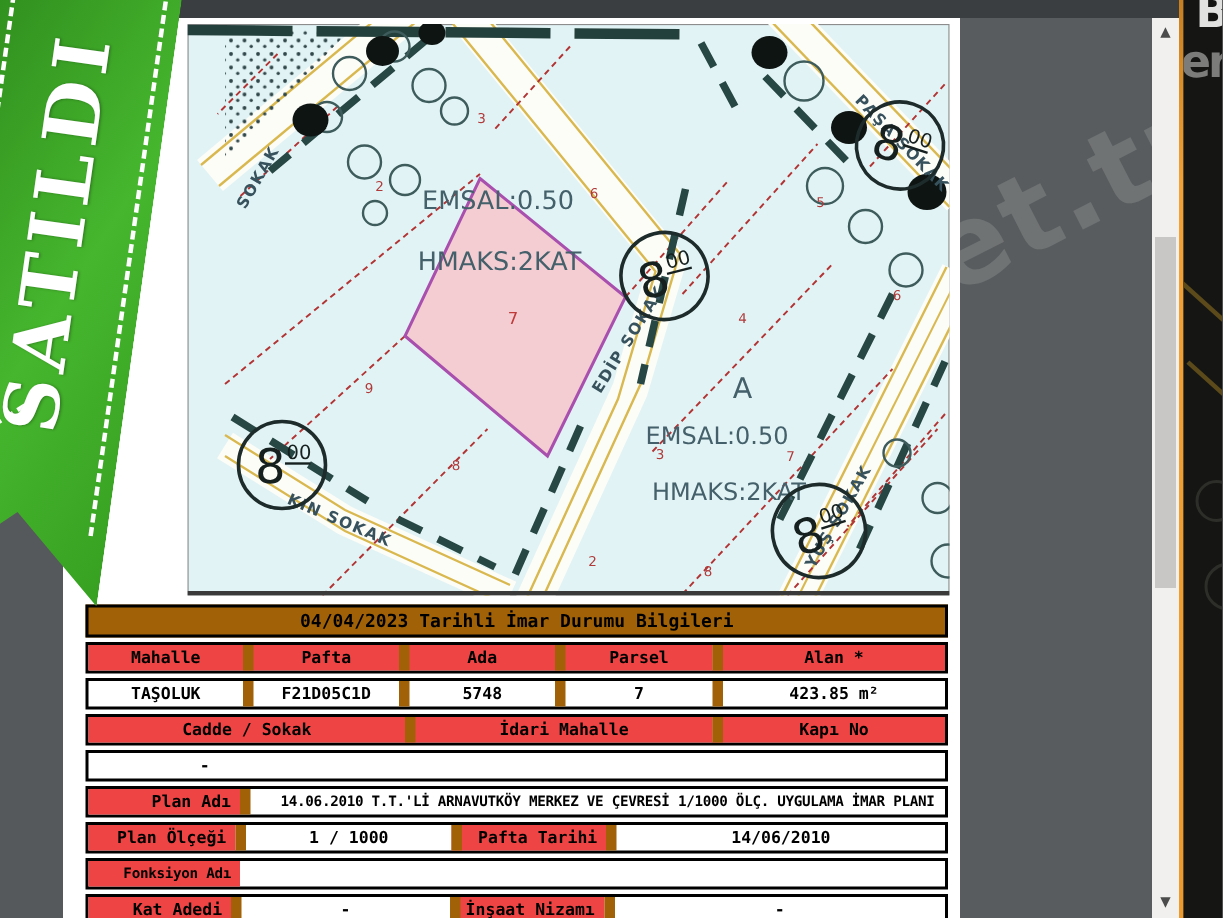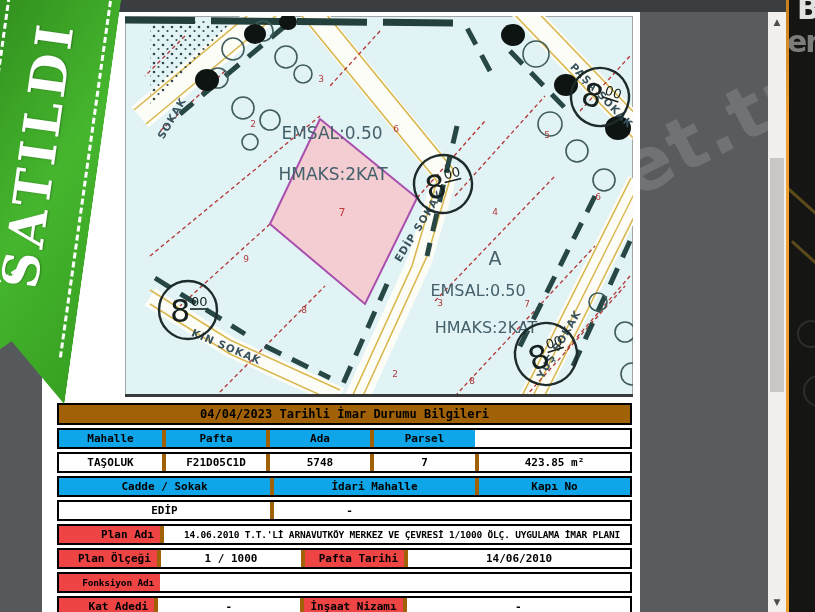--- a/index.html
+++ b/index.html
@@ -42,23 +42,23 @@
   .rp-c2{left:14px;top:375px;width:28px;height:28px;}
   .rp-l1,.rp-l2{position:absolute;width:54px;height:3px;background:#5c4a1a;transform:rotate(42deg);}
   .rp-l1{left:-8px;top:205px}.rp-l2{left:-4px;top:258px}
   
   .imar-table{position:absolute;left:15px;top:391px;width:575px;
               font-family:"DejaVu Sans Mono",monospace;font-weight:bold;font-size:11px;color:#000;}
   .t-title{border:2px solid #000;background:#a16207;height:18px;line-height:18px;text-align:center;
            font-size:12px;margin-bottom:3px;}
   .t-sec{border:2px solid #000;display:flex;background:#fff;margin-bottom:3px;}
   .cell{height:17px;display:flex;align-items:center;justify-content:center;box-sizing:border-box;
-        border-left:4px solid #a16207;white-space:nowrap;overflow:visible;}
+        border-left:7px solid #a16207;white-space:nowrap;overflow:visible;}
   .cell:first-child{border-left:none;}
-  .hdr{background:#0ea5e9;}
+  .hdr{background:#ef4444;}
   .lbl{background:#ef4444;justify-content:flex-end;padding-right:6px;padding-left:19px;}
   .val-l{justify-content:flex-start;padding-left:20px;}
   .small{font-size:9.5px;letter-spacing:-0.2px;}
   .w103{width:103px}.w104{width:104px}.w105{width:105px}.w155{width:155px}
   .w205{width:205px}.w211{width:211px}
   .w101{width:101px}.w157{width:157px}.w210{width:246px}
   .grow{flex:1}
 </style>
 </head>
 <body>
@@ -219,36 +219,36 @@
     </svg>
 
     <div class="imar-table">
       <div class="t-title">04/04/2023 Tarihli İmar Durumu Bilgileri</div>
 
       <div class="t-sec">
         <div class="cell hdr w103">Mahalle</div>
         <div class="cell hdr w104">Pafta</div>
         <div class="cell hdr w104">Ada</div>
         <div class="cell hdr w105">Parsel</div>
+        <div class="cell hdr w155">Alan *</div>
       </div>
       <div class="t-sec">
         <div class="cell w103">TAŞOLUK</div>
         <div class="cell w104">F21D05C1D</div>
         <div class="cell w104">5748</div>
         <div class="cell w105">7</div>
         <div class="cell w155">423.85 m²</div>
       </div>
 
       <div class="t-sec">
         <div class="cell hdr w211">Cadde / Sokak</div>
         <div class="cell hdr w205">İdari Mahalle</div>
         <div class="cell hdr w155">Kapı No</div>
       </div>
       <div class="t-sec">
-        <div class="cell w211">EDİP</div>
         <div class="cell w155">-</div>
       </div>
 
       <div class="t-sec">
         <div class="cell lbl w101">Plan Adı</div>
         <div class="cell val-l grow small">14.06.2010 T.T.'Lİ ARNAVUTKÖY MERKEZ VE ÇEVRESİ 1/1000 ÖLÇ. UYGULAMA İMAR PLANI</div>
       </div>
 
       <div class="t-sec">
         <div class="cell lbl w101">Plan Ölçeği</div>

